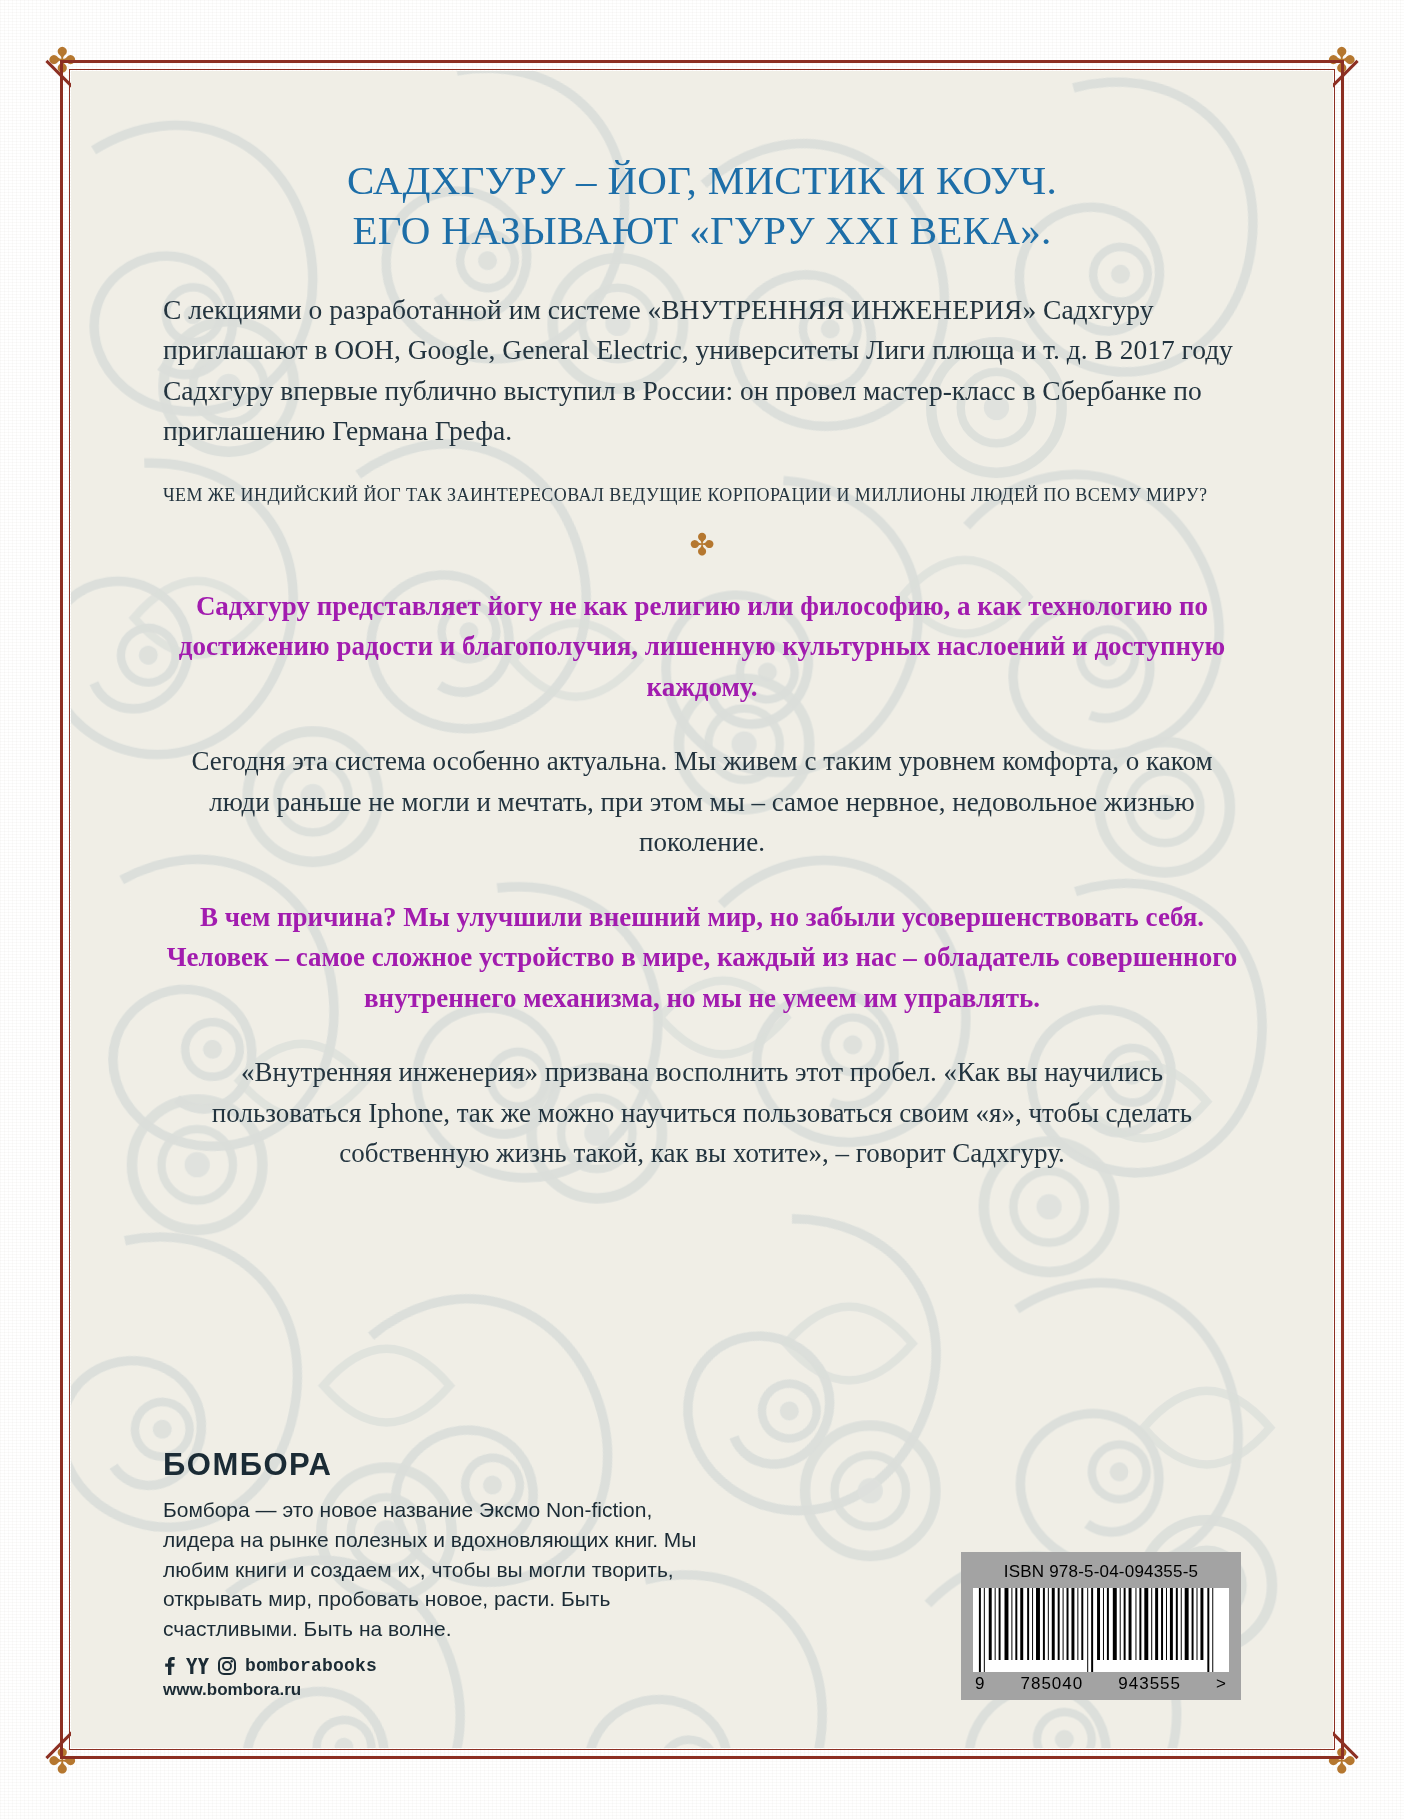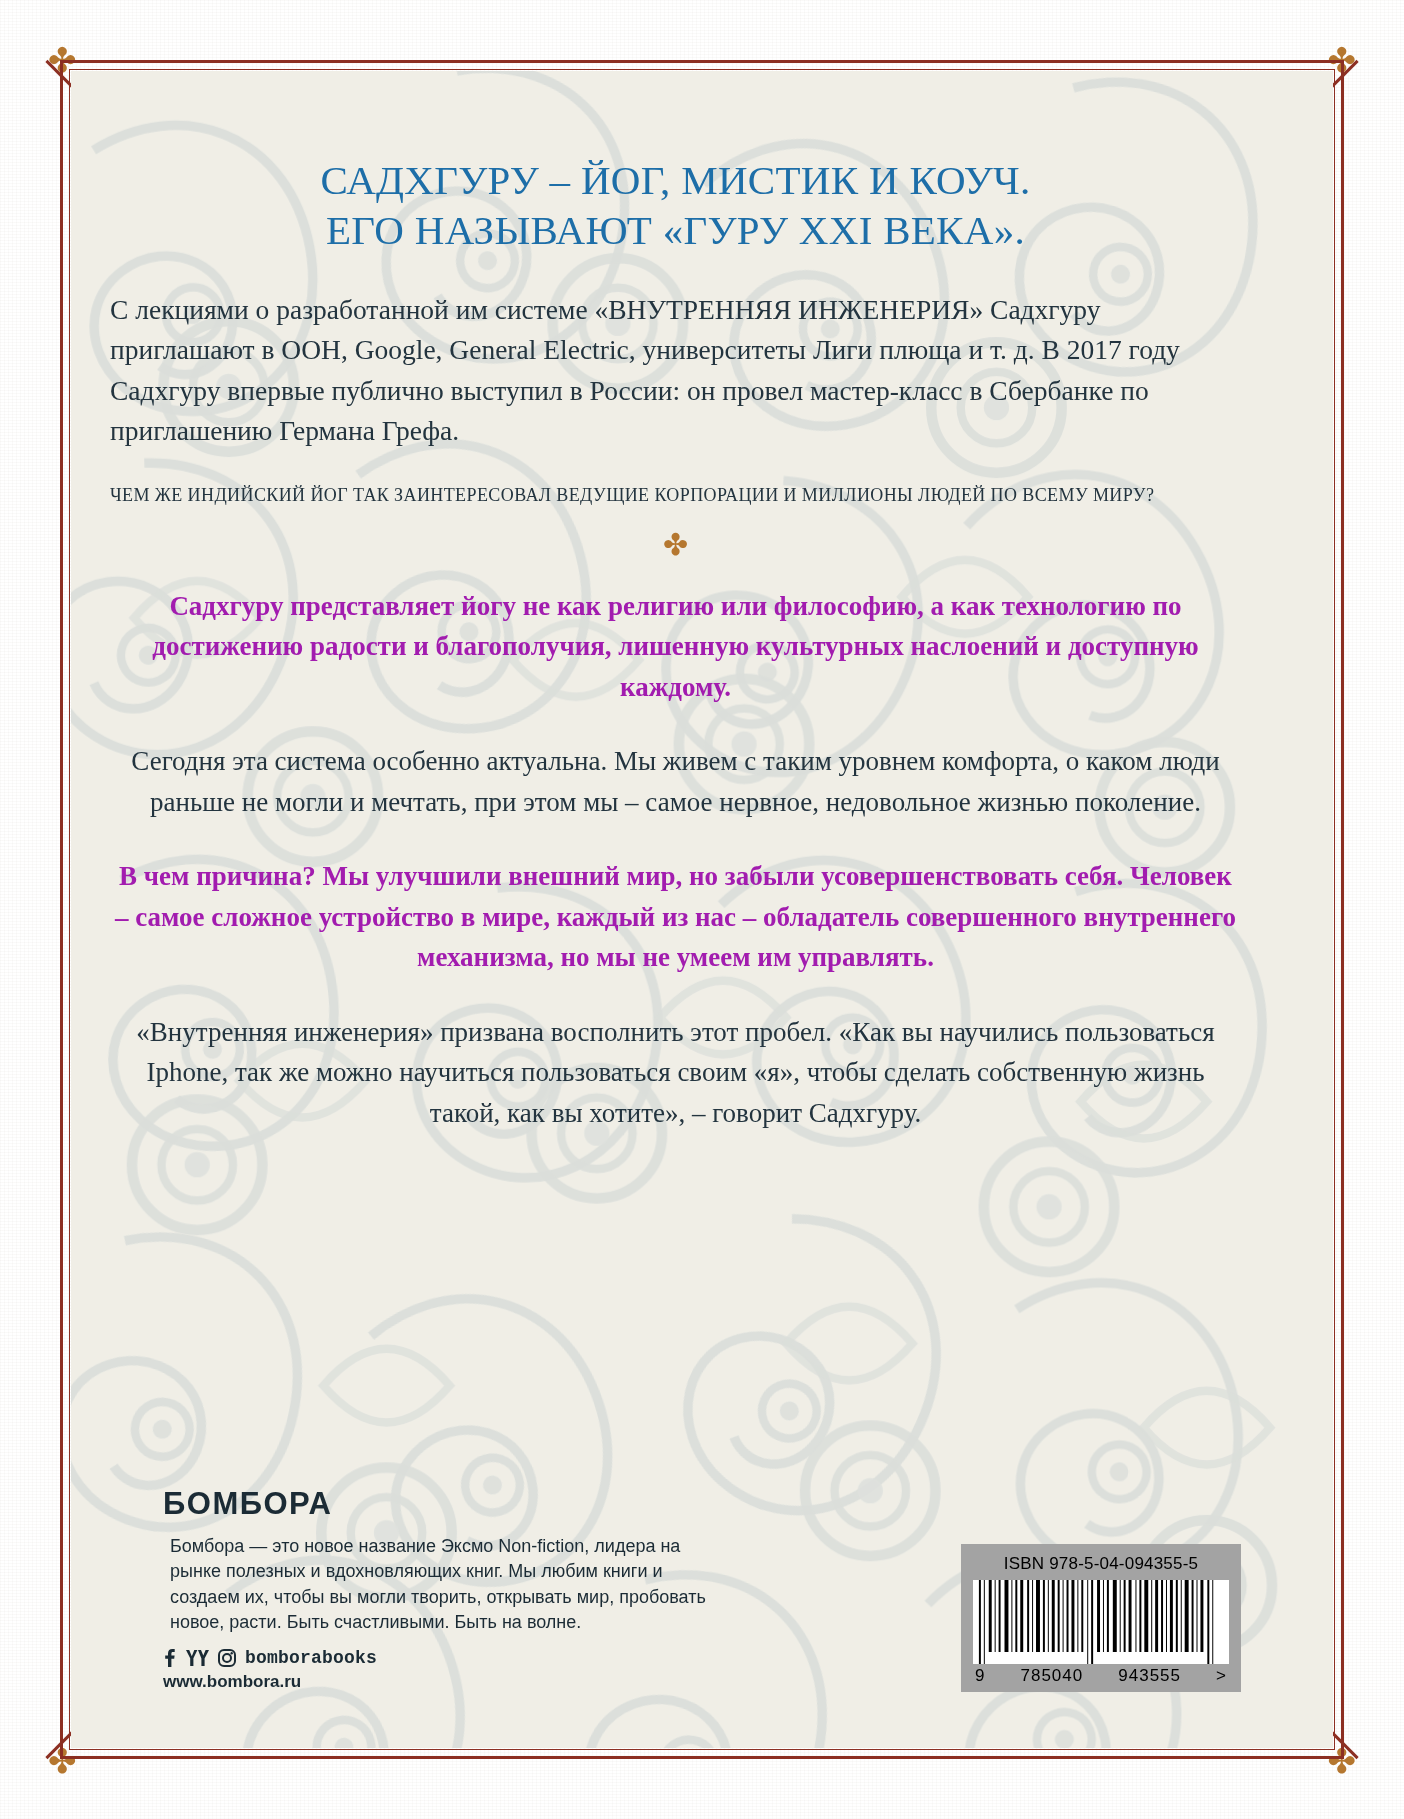--- a/index.html
+++ b/index.html
@@ -100,21 +100,21 @@
   .watermark {
     position: absolute;
     inset: 0;
     opacity: .55;
   }
 
   
   .content {
     position: absolute;
     inset: 0;
-    padding: 58px 92px 40px 39px;
+    padding: 58px 92px 40px 92px;
     box-sizing: border-box;
     text-align: center;
   }
 
   .headline {
     color: #1d6ea8;
     font-size: 41px;
     line-height: 1.23;
     letter-spacing: .3px;
     margin: 26px 0 34px 0;
@@ -162,42 +162,41 @@
     line-height: 1.5;
     margin: 0 0 34px 0;
     text-align: center;
   }
 
   
   .footer {
     position: absolute;
     left: 92px;
     right: 92px;
-    bottom: 56px;
+    bottom: 48px;
     display: flex;
     justify-content: space-between;
     align-items: flex-end;
     text-align: left;
   }
   .pub {
     font-family: "Liberation Sans", sans-serif;
     color: #1b2b35;
     max-width: 560px;
   }
   .pub-logo {
     font-size: 31px;
     font-weight: bold;
     letter-spacing: 1.5px;
     margin-bottom: 12px;
   }
   .pub-text {
-    font-size: 18px;
+    font-size: 21px;
     line-height: 1.42;
     margin-bottom: 12px;
-    margin-left: 7px;
   }
   .social {
     display: flex;
     align-items: center;
     gap: 9px;
     font-size: 18px;
     font-weight: bold;
     margin-bottom: 4px;
   }
   .social .glyph {

